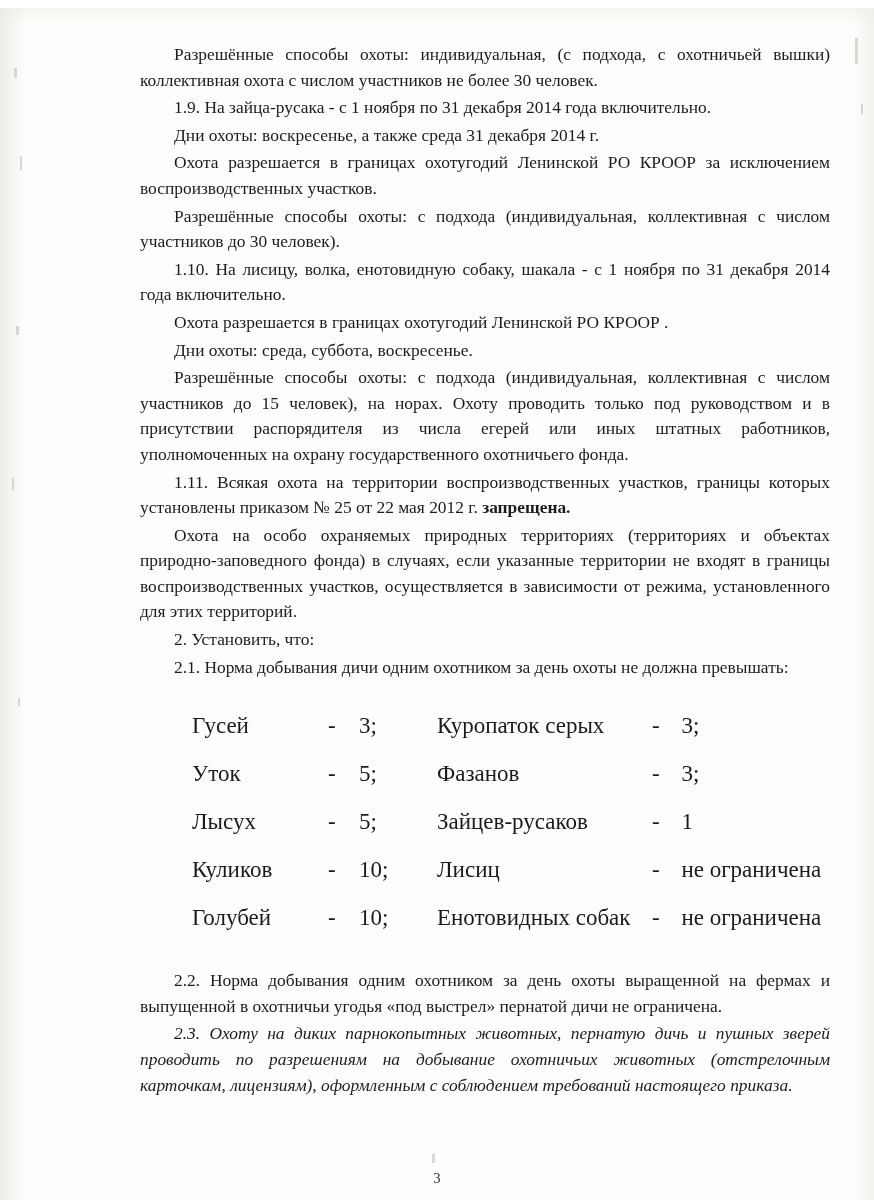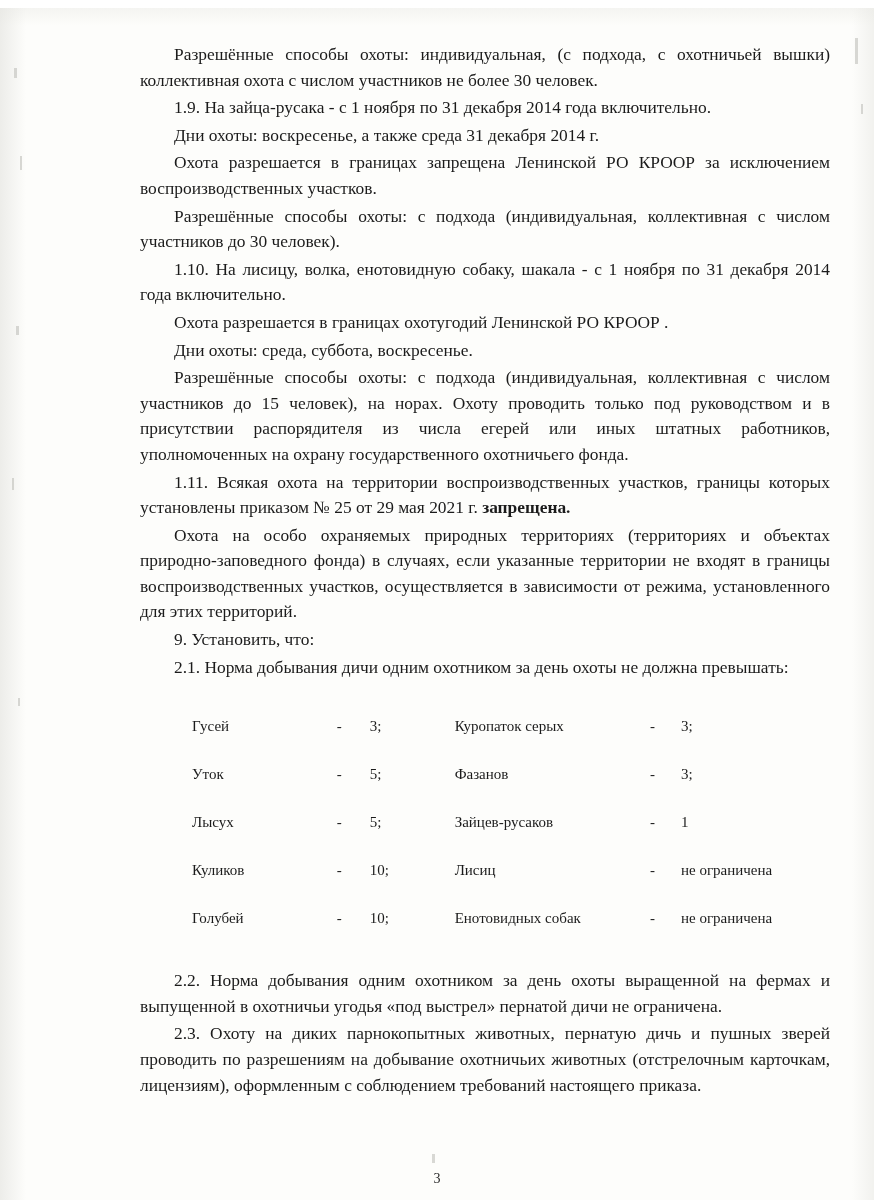--- a/index.html
+++ b/index.html
@@ -38,27 +38,27 @@
   }
   p.para {
     margin: 0 0 2px 0;
     font-size: 17.4px;
     line-height: 25.6px;
     text-align: justify;
     text-justify: inter-word;
     text-indent: 34px;
     hyphens: none;
   }
-  p.para:last-child { margin-bottom: 0; }
+  p.para:last-child { margin-bottom: 0; font-style: italic; }
   .bold { font-weight: bold; font-family: Liberation Serif, serif; }
 
   table.norms {
     margin: 22px 0 0 52px;
     border-collapse: collapse;
-    font-size: 15px;
+    font-size: 23px;
     line-height: 22px;
   }
   table.norms td {
     padding: 13px 0 13px 0;
     vertical-align: top;
     white-space: nowrap;
   }
   td.c-name   { width: 118px; }
   td.c-dash   { width: 62px; text-align: center; }
   td.c-num    { width: 86px; text-align: left; padding-left: 6px;}
@@ -97,31 +97,31 @@
   <div class="speck" style="left:18px;top:690px;width:2px;height:8px;"></div>
   <div class="speck" style="left:855px;top:30px;width:3px;height:26px;"></div>
   <div class="speck" style="left:861px;top:96px;width:2px;height:10px;"></div>
   <div class="speck" style="left:432px;top:1146px;width:3px;height:9px;"></div>
 
   <div class="content">
 
     <p class="para">Разрешённые способы охоты: индивидуальная, (с подхода, с охотничьей вышки) коллективная охота с числом участников не более 30 человек.</p>
     <p class="para">1.9. На зайца-русака - с 1 ноября по 31 декабря 2014 года включительно.</p>
     <p class="para">Дни охоты: воскресенье, а также среда 31 декабря 2014 г.</p>
-    <p class="para">Охота разрешается в границах запрещена Ленинской РО КРООР за исключением воспроизводственных участков.</p>
+    <p class="para">Охота разрешается в границах охотугодий Ленинской РО КРООР за исключением воспроизводственных участков.</p>
     <p class="para">Разрешённые способы охоты: с подхода (индивидуальная, коллективная с числом участников до 30 человек).</p>
     <p class="para">1.10. На лисицу, волка, енотовидную собаку, шакала - с 1 ноября по 31 декабря 2014 года включительно.</p>
     <p class="para">Охота разрешается в границах охотугодий Ленинской РО КРООР .</p>
     <p class="para">Дни охоты: среда, суббота, воскресенье.</p>
     <p class="para">Разрешённые способы охоты: с подхода (индивидуальная, коллективная с числом участников до 15 человек), на норах. Охоту проводить только под руководством и в присутствии распорядителя из числа егерей или иных штатных работников, уполномоченных на охрану государственного охотничьего фонда.</p>
 
-    <p class="para"><span>1.11. Всякая охота на территории воспроизводственных участков, границы которых установлены приказом № 25 от 29  мая 2021 г. </span><span class="bold">запрещена.</span></p>
+    <p class="para"><span>1.11. Всякая охота на территории воспроизводственных участков, границы которых установлены приказом № 25 от 22  мая 2012 г. </span><span class="bold">запрещена.</span></p>
 
     <p class="para">Охота на особо охраняемых природных территориях (территориях и объектах природно-заповедного фонда) в случаях, если указанные территории не входят в границы воспроизводственных участков, осуществляется в зависимости от режима, установленного для этих территорий.</p>
-    <p class="para">9. Установить, что:</p>
+    <p class="para">2. Установить, что:</p>
     <p class="para">2.1. Норма добывания дичи одним охотником за день охоты не должна превышать:</p>
 
     <table class="norms">
       <tbody>
         <tr>
           <td class="c-name">Гусей</td>
           <td class="c-dash">-</td>
           <td class="c-num">3;</td>
           <td class="c-name2">Куропаток серых</td>
           <td class="c-dash2">-</td>

